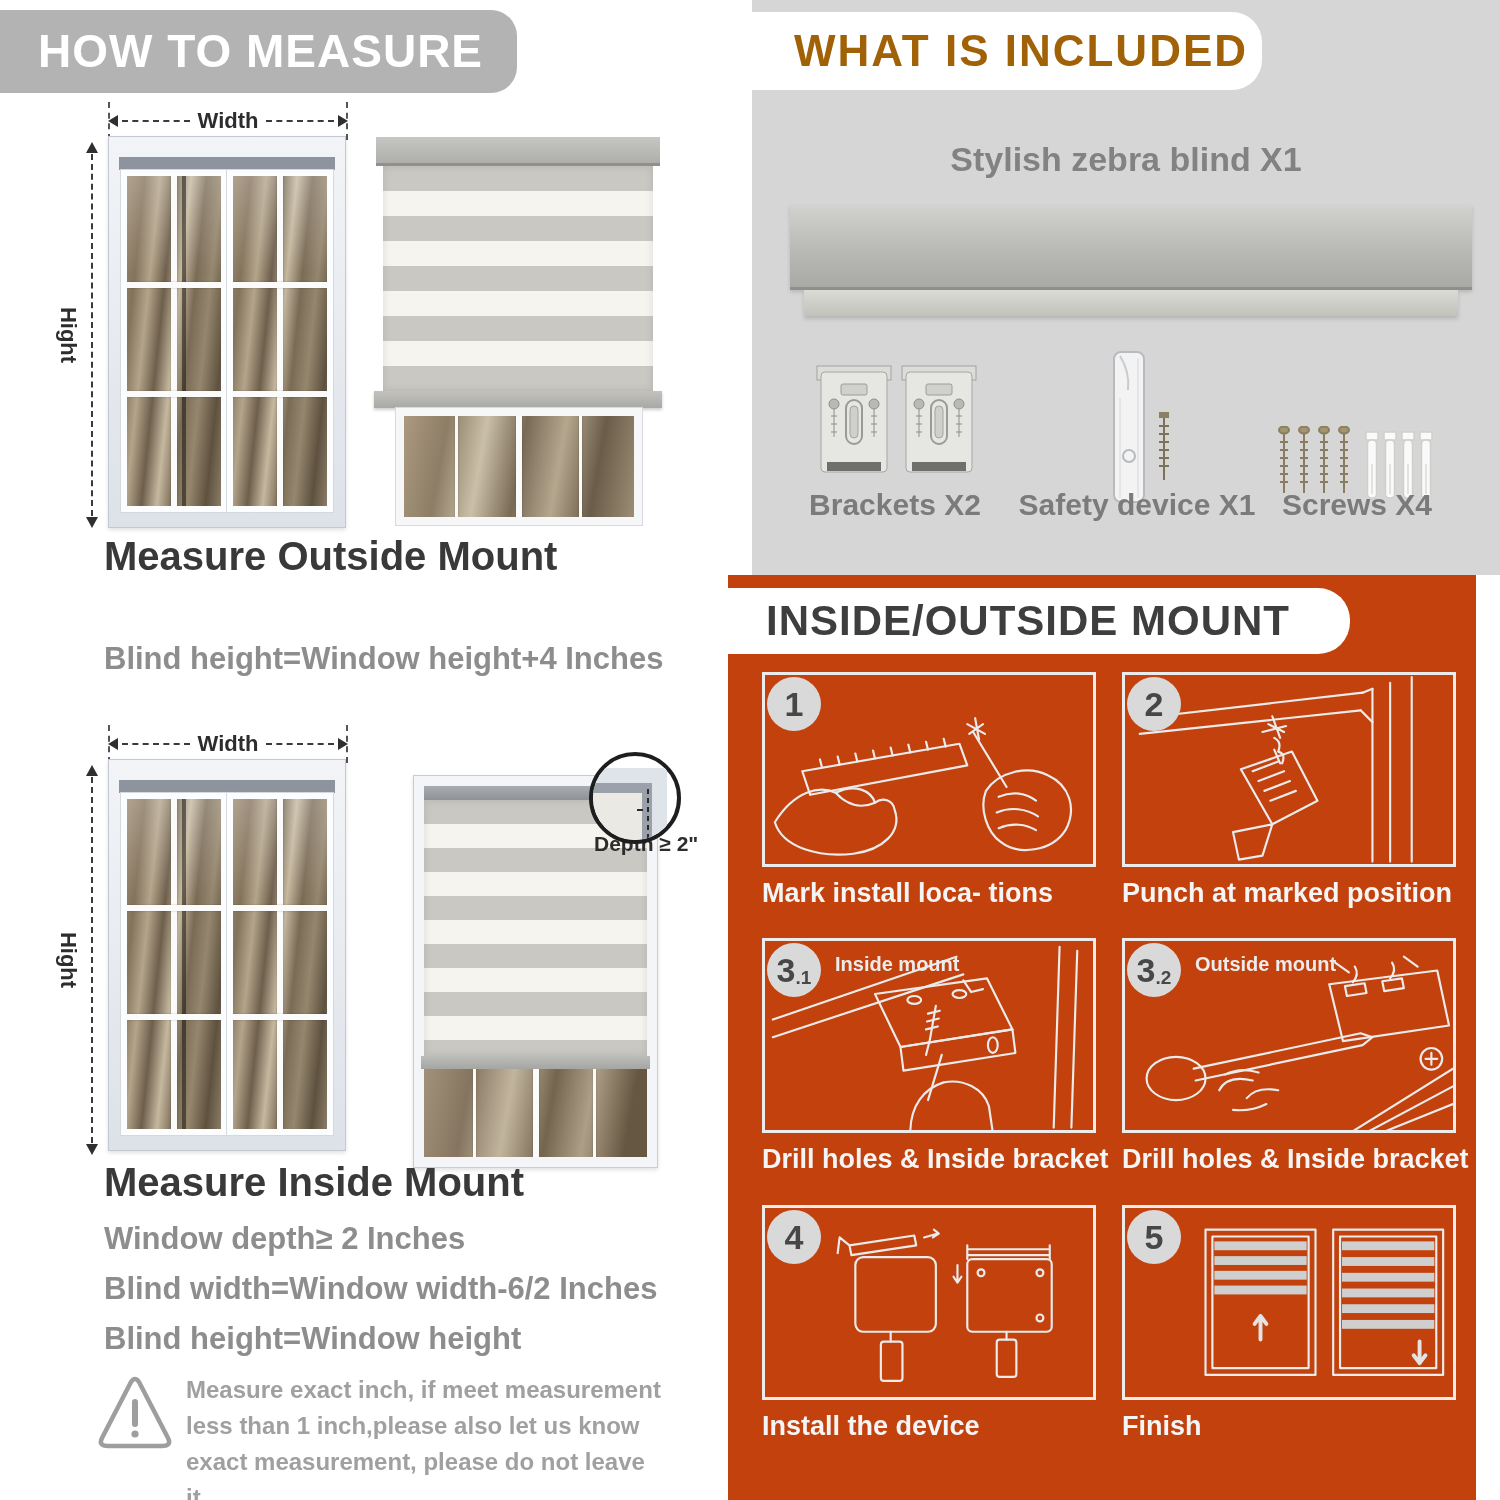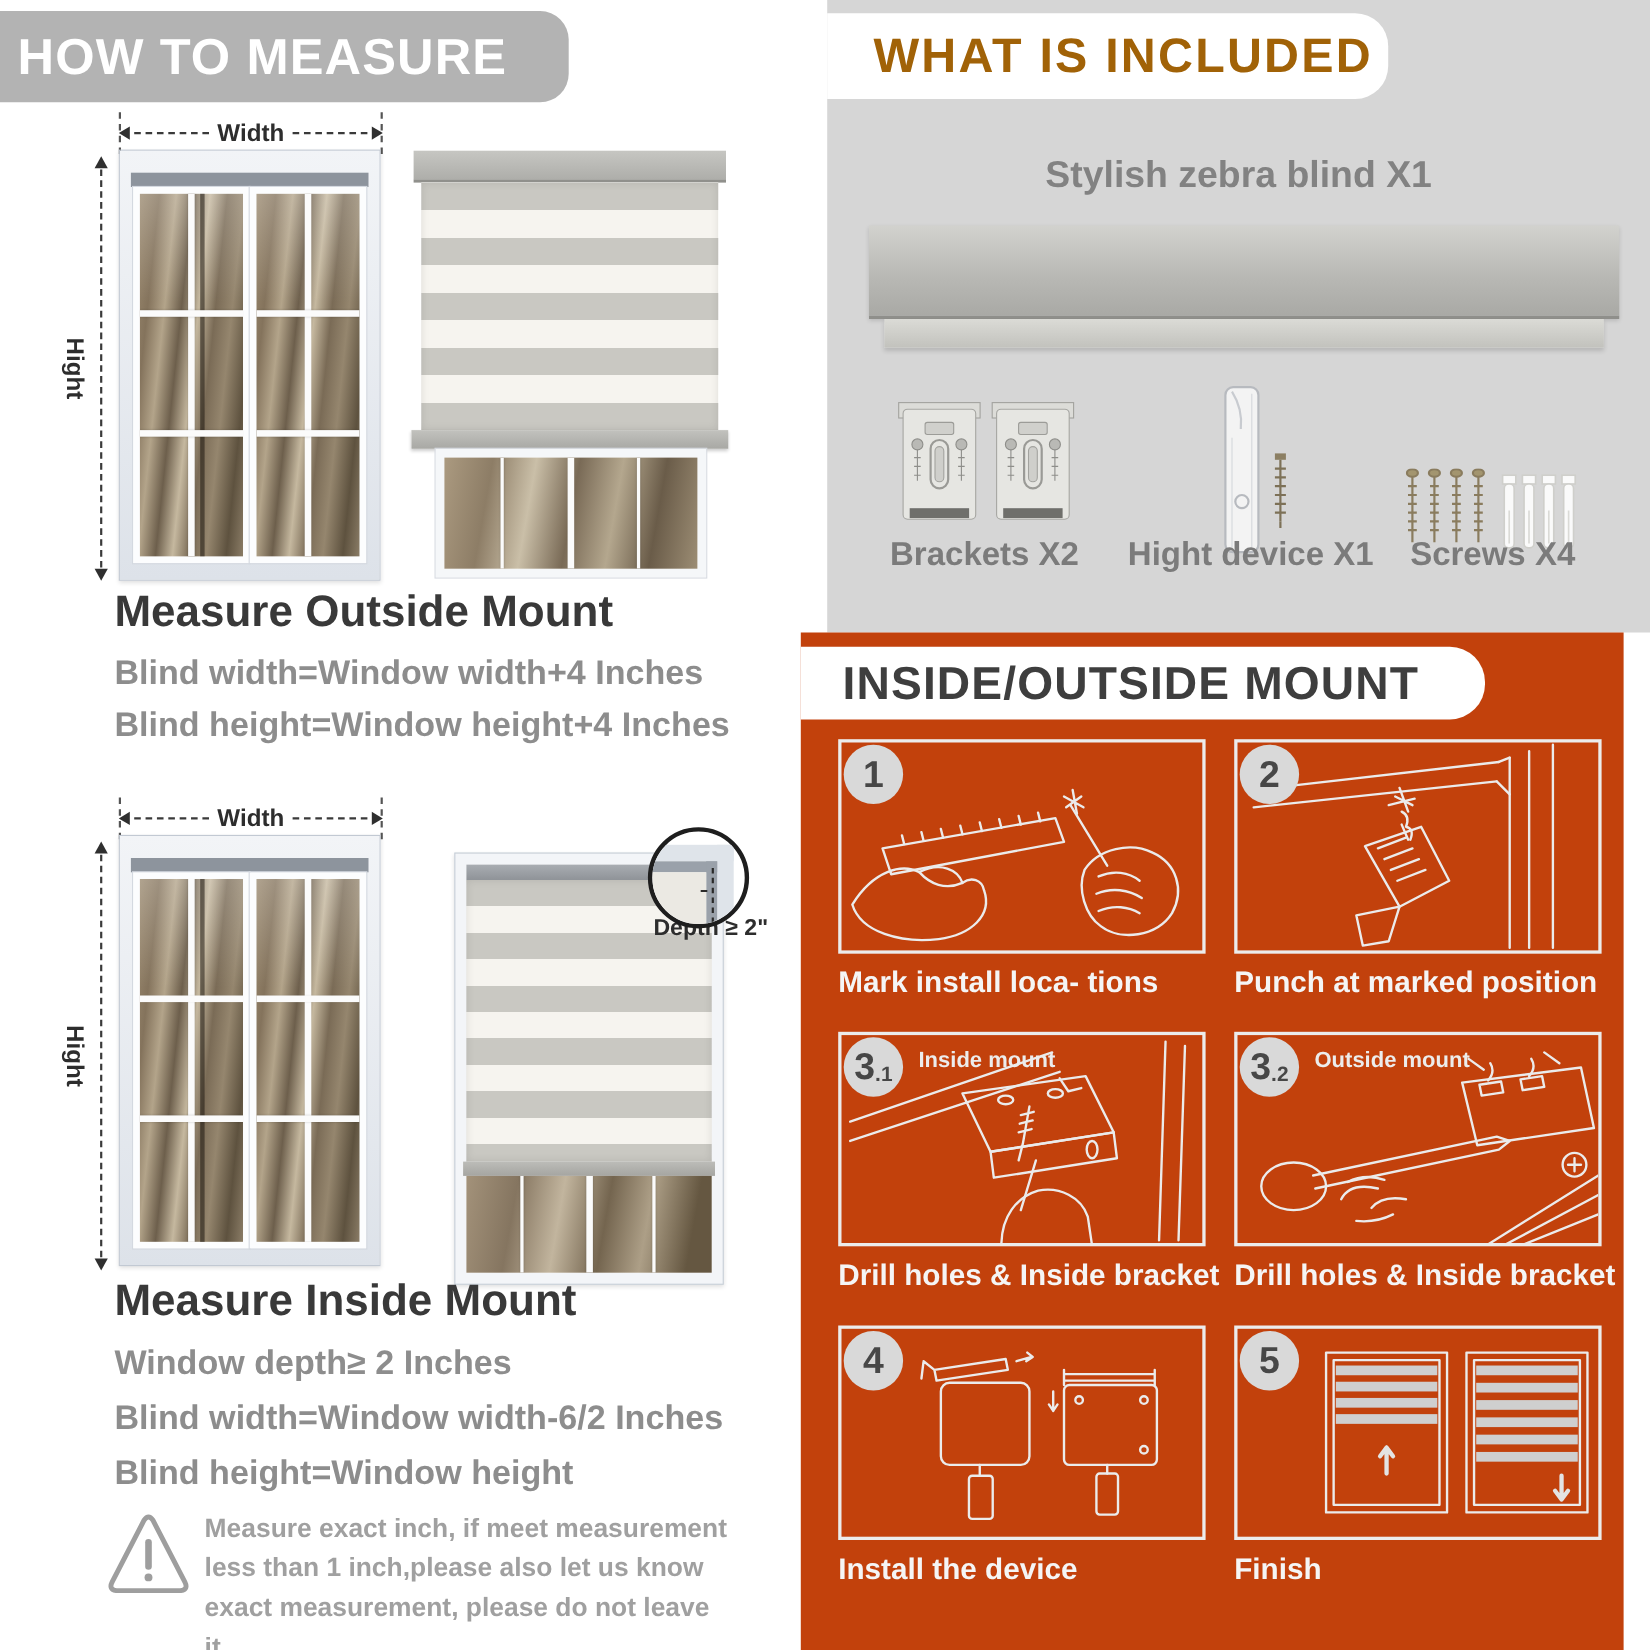--- a/index.html
+++ b/index.html
@@ -4,21 +4,21 @@
 <style>
   html,body{margin:0;padding:0;background:#fff;}
   #root{position:relative;width:1500px;height:1500px;overflow:hidden;
         font-family:"Liberation Sans",sans-serif;background:#ffffff;}
   .abs{position:absolute;}
 
   
   #left-panel{left:0;top:0;width:752px;height:1500px;background:#fff;}
   .hdr-gray{left:0;top:10px;width:517px;height:83px;background:#b3b3b3;
             border-radius:0 26px 26px 0;color:#fff;font-size:46px;font-weight:bold;
-            line-height:83px;padding-left:16px;box-sizing:border-box;letter-spacing:1px;}
+            line-height:83px;padding-left:38px;box-sizing:border-box;letter-spacing:1px;}
 
   
   .dim-h{display:flex;align-items:center;gap:4px;}
   .dim-h .dash{flex:1;height:0;border-top:2px dashed #3a3a3a;}
   .dim-h .dlabel{font-size:22px;font-weight:bold;color:#2d2d2d;padding:0 4px;white-space:nowrap;}
   .ah{width:0;height:0;border-style:solid;}
   .ah.l{border-width:6px 10px 6px 0;border-color:transparent #2f2f2f transparent transparent;}
   .ah.r{border-width:6px 0 6px 10px;border-color:transparent transparent transparent #2f2f2f;}
   .tick{position:absolute;top:-6px;height:38px;border-left:2px dashed #555;}
   .dim-v{position:absolute;width:28px;}
@@ -152,21 +152,20 @@
       <div class="low-window">
         <div class="low-glass">
           <i class="mv"></i>
           <i class="mv" style="left:22%;width:3px;"></i>
           <i class="mv" style="left:76%;width:3px;"></i>
         </div>
       </div>
     </div>
 
     <div class="abs sec-title" style="left:104px;top:534px;">Measure Outside Mount</div>
-    <div class="abs formula" style="left:104px;top:594px;">Blind width=Window width+4 Inches</div>
     <div class="abs formula" style="left:104px;top:641px;">Blind height=Window height+4 Inches</div>
 
     <div class="abs dim-h" style="left:108px;top:731px;width:240px;">
       <span class="tick" style="left:0;"></span>
       <span class="tick" style="right:0;"></span>
       <span class="ah l"></span>
       <span class="dash"></span>
       <span class="dlabel">Width</span>
       <span class="dash"></span>
       <span class="ah r"></span>
@@ -318,21 +317,21 @@
           </g>
         <g transform="translate(56,0)">
             <rect x="0" y="2" width="12" height="8"></rect>
             <rect x="1.5" y="10" width="9" height="58" rx="4"></rect>
             <line x1="6" y1="34" x2="6" y2="64" stroke="#dadad6"></line>
           </g>
       </g>
     </svg>
 
     <div class="abs comp-label" style="left:40px;top:488px;width:206px;">Brackets X2</div>
-    <div class="abs comp-label" style="left:262px;top:488px;width:246px;">Hight device X1</div>
+    <div class="abs comp-label" style="left:262px;top:488px;width:246px;">Safety device X1</div>
     <div class="abs comp-label" style="left:512px;top:488px;width:186px;">Screws X4</div>
   </div>
 
   <div class="abs" id="mount-panel">
     <div class="abs hdr-white-bottom">INSIDE/OUTSIDE MOUNT</div>
 
     <div class="step" style="left:34px;top:97px;">
       <div class="badge">
           <span class="n">1</span>
         </div>

